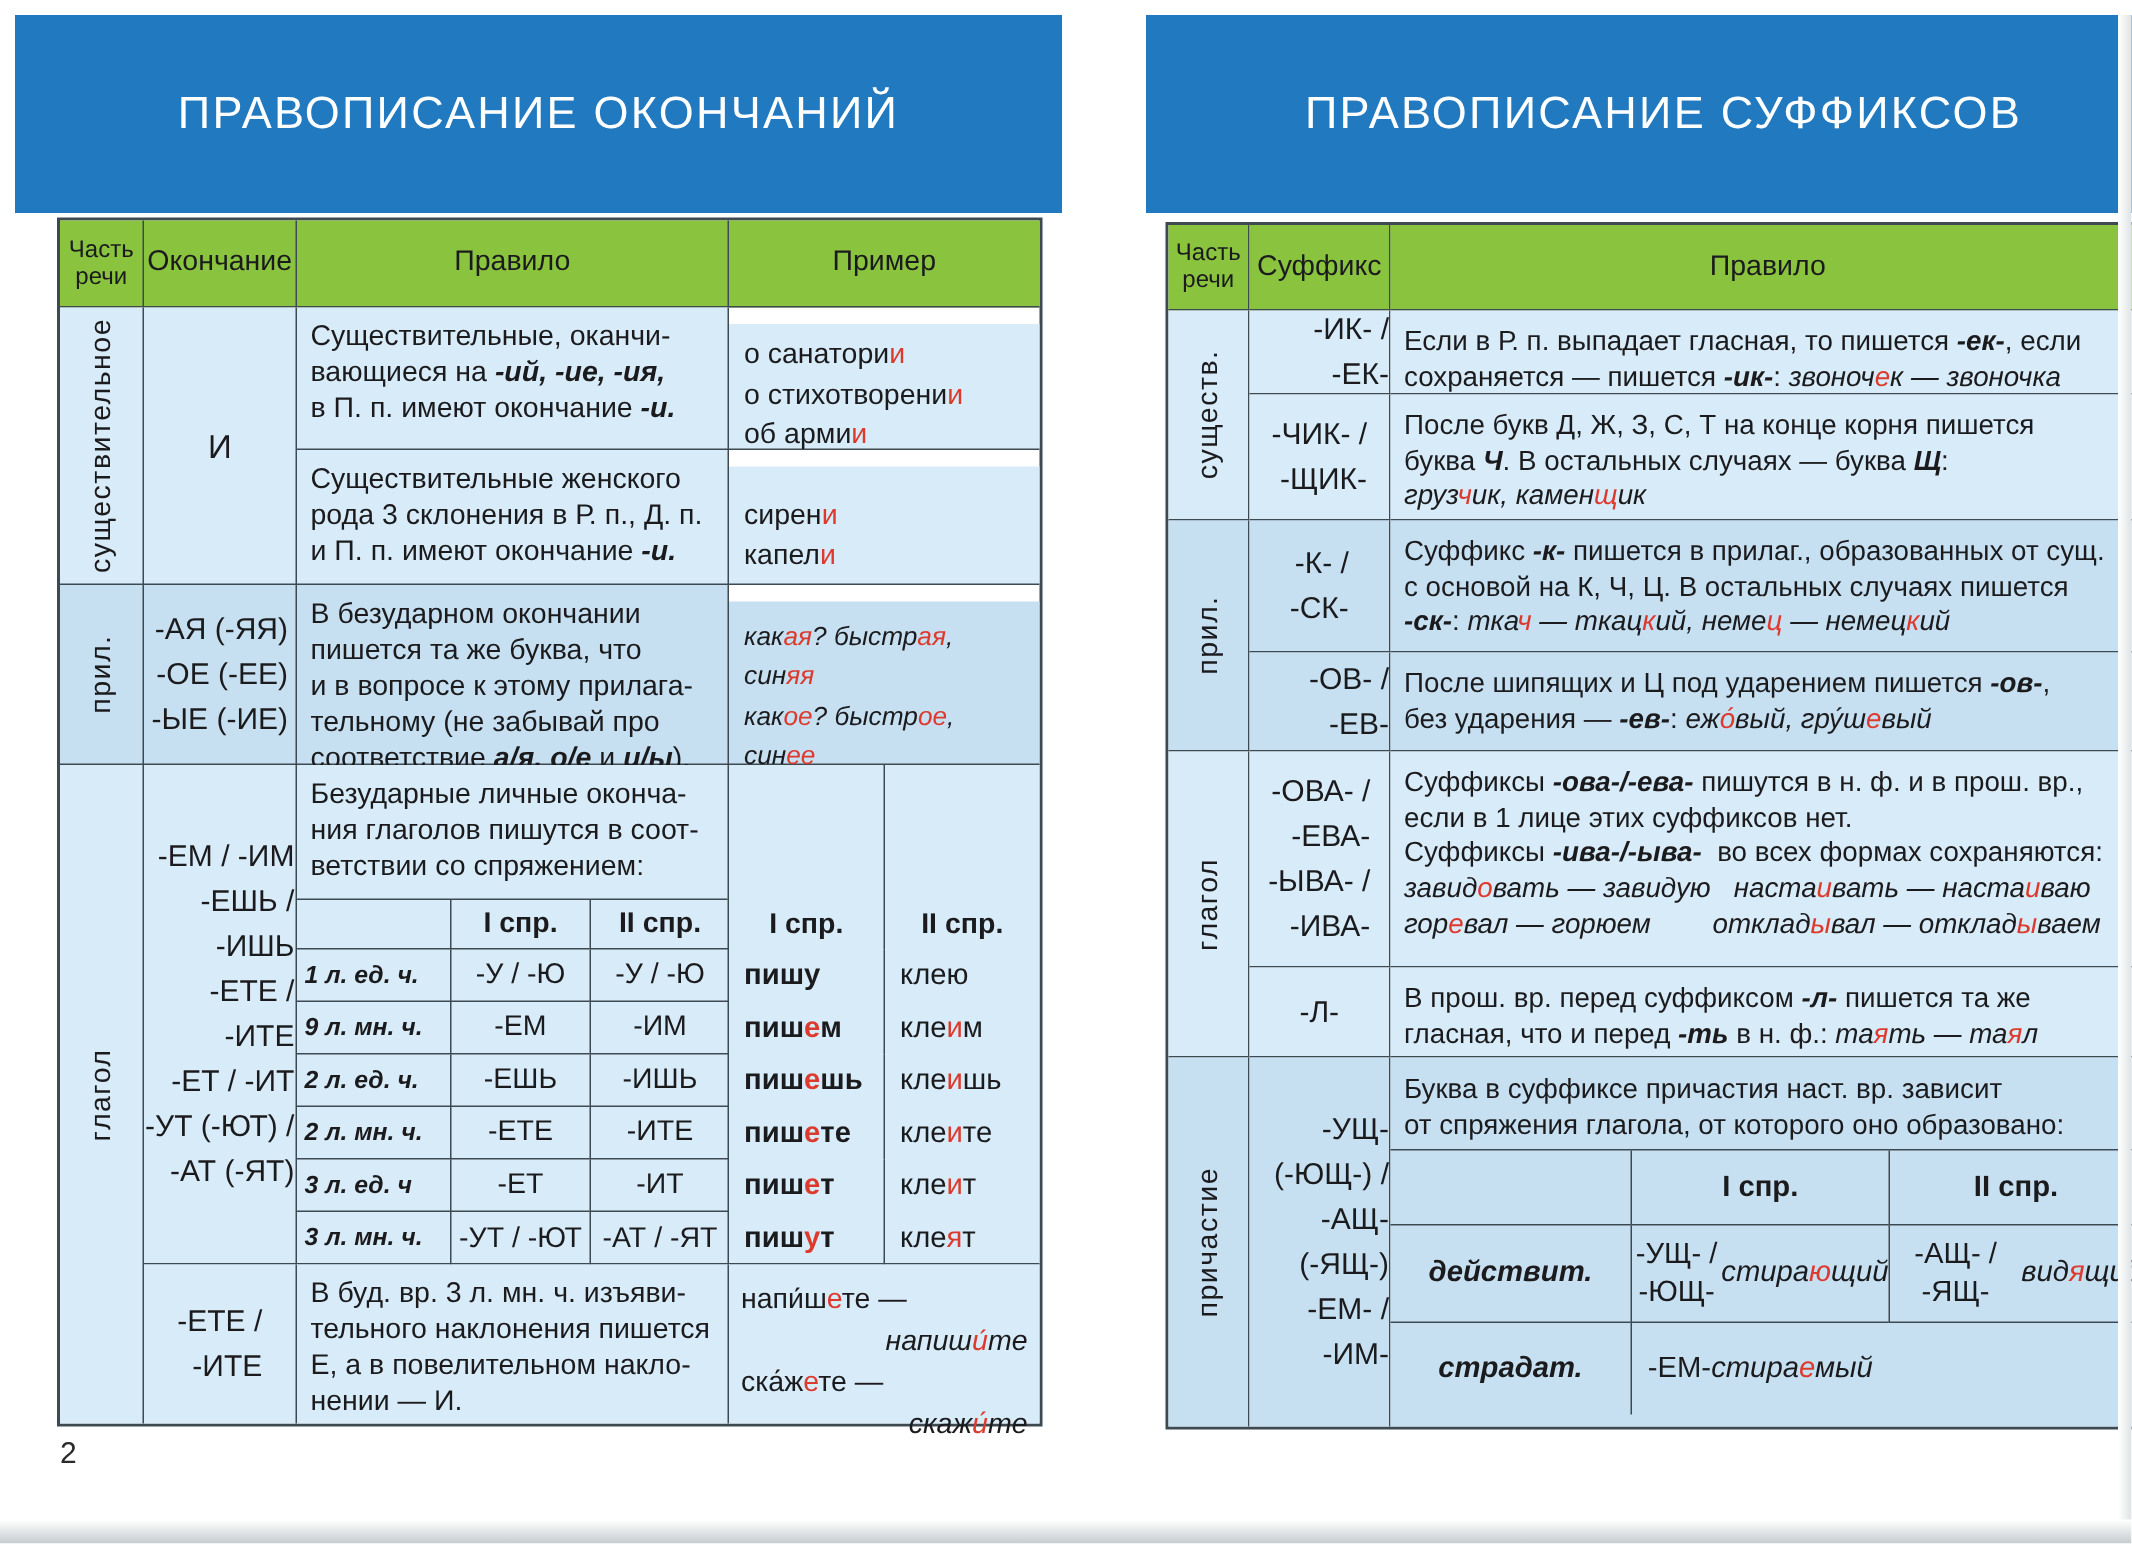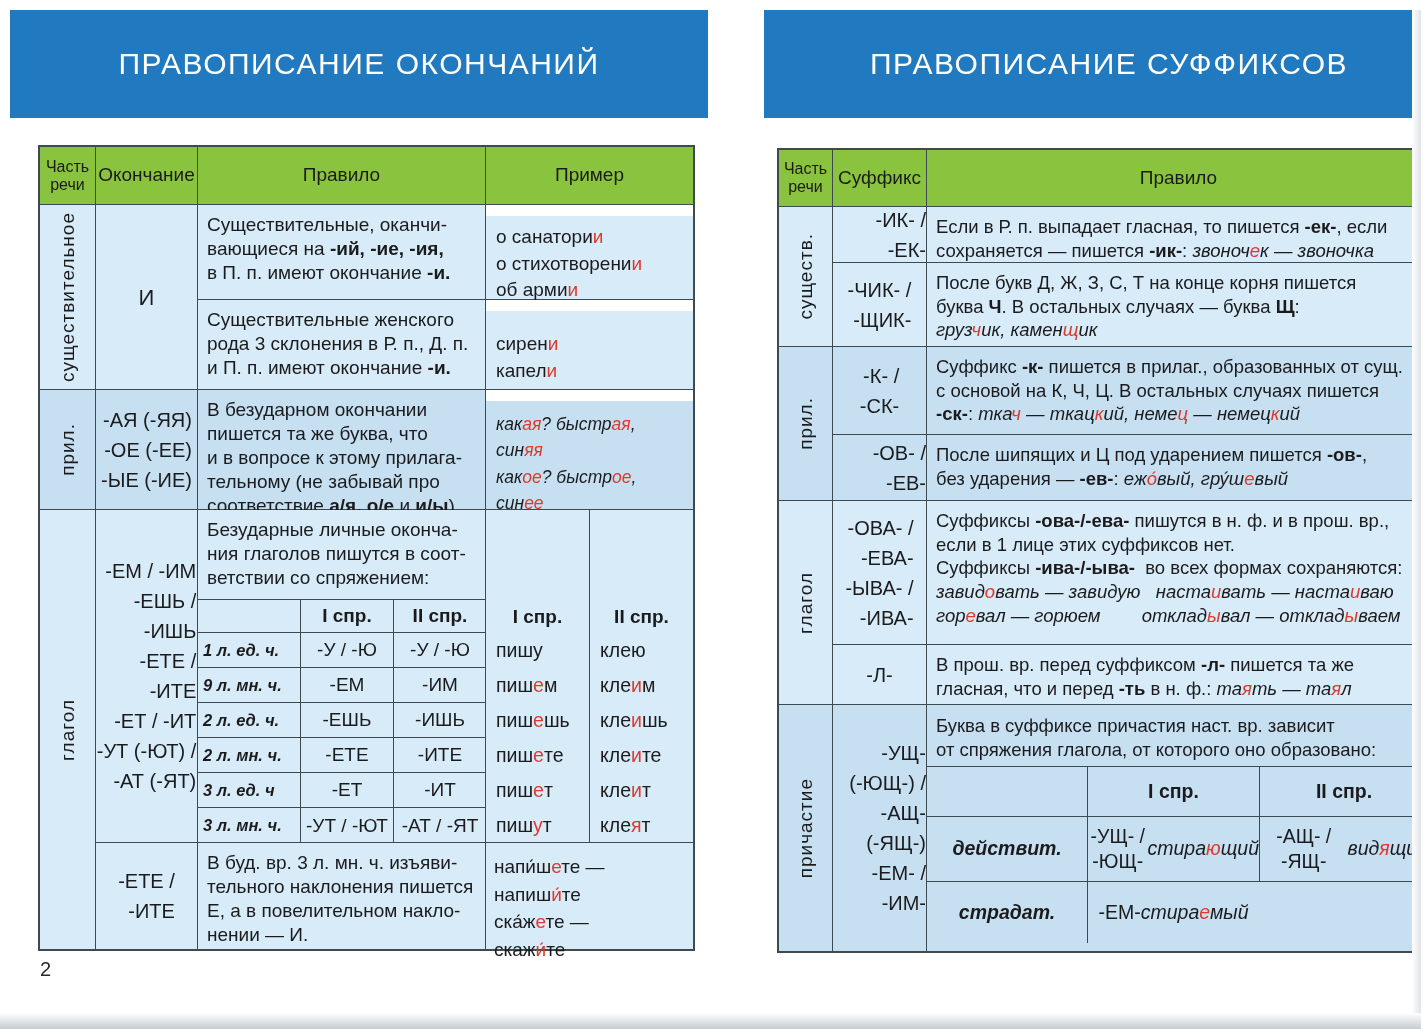--- a/index.html
+++ b/index.html
@@ -9,21 +9,21 @@
   html,body{margin:0;padding:0;}
   body{
     width:1421px;height:1029px;position:relative;background:#ffffff;
     font-family:"Liberation Sans", sans-serif;color:var(--ink);
     overflow:hidden;
   }
   .page{position:absolute;top:10px;height:1005px;background:#fff;}
   .page-left{left:10px;width:698px;}
   .page-right{left:764px;width:690px;}
   .hdr{
-    height:108px;background:var(--blue);display:flex;align-items:center;justify-content:center;
+    height:132px;background:var(--blue);display:flex;align-items:center;justify-content:center;
     color:#fff;font-size:30px;letter-spacing:1.5px;
   }
   .tbl{
     position:absolute;display:grid;border:2px solid var(--border);
     background:#fff;box-sizing:border-box;
   }
   .tbl-left{
     left:28px;top:135px;
     grid-template-columns:56px 102px 288px 207px;
     grid-template-rows:58px 95px 90px 120px 333px 106px;
@@ -54,41 +54,41 @@
   .intro{height:90px;border-bottom:1px solid var(--border);box-sizing:border-box;
          padding:8px 9px;font-size:19px;line-height:1.26;white-space:pre-wrap;}
   .conj{display:grid;grid-template-columns:102px 93px 93px;grid-template-rows:33px repeat(6,35px);}
   .conj>div{border-bottom:1px solid var(--border);box-sizing:border-box;display:flex;align-items:center;}
   .conj>div.cl2,.conj>div.cl3{border-left:1px solid var(--border);justify-content:center;font-size:19px;}
   .conj>div.lastrow{border-bottom:none;}
   .conj .chead{font-weight:bold;font-size:19px;}
   .conj .clabel{font-weight:bold;font-style:italic;font-size:16.5px;padding-left:5px;}
   .exgrid{display:grid;grid-template-columns:104px 103px;grid-template-rows:90px 33px repeat(6,35px);height:100%;}
   .exgrid>div{box-sizing:border-box;display:flex;align-items:center;padding-left:10px;font-size:19.5px;}
-  .exgrid>div.divr{border-right:1px solid var(--border);}
+  .exgrid>div.divr{border-right:1px solid var(--border);font-weight:bold;}
   .exgrid>div.ehead{font-weight:bold;justify-content:center;padding-left:0;font-size:19px;}
   .exlines{padding:10px 8px;font-size:19px;line-height:1.45;}
   .exline{white-space:pre-wrap;}
-  .exline.right{text-align:left;}
+  .exline.right{text-align:right;font-style:italic;}
   .pintro{height:62px;border-bottom:1px solid var(--border);box-sizing:border-box;
           padding:9px 9px;font-size:18.5px;line-height:1.3;white-space:pre-wrap;}
   .pconj{display:grid;grid-template-columns:160px 172px 169px;grid-template-rows:50px 65px 61px;}
   .pconj>div{box-sizing:border-box;display:flex;align-items:center;justify-content:center;
              text-align:center;font-size:19.5px;line-height:1.3;white-space:pre-wrap;}
   .pconj>div.pb{border-bottom:1px solid var(--border);}
   .pconj>div.pl{border-left:1px solid var(--border);}
   .pconj .plabel{font-weight:bold;font-style:italic;font-size:19.5px;}
   .pagenum{position:absolute;top:948px;font-size:20px;color:#2a2a2a;}
   .pagenum-left{left:30px;}
   .pagenum-right{right:18px;}
   .scan-bottom{position:absolute;left:0;top:1013px;width:1421px;height:16px;
                background:linear-gradient(#ffffff,#c6cccf);}
   .scan-right{position:absolute;left:1412px;top:10px;width:9px;height:1003px;
               background:linear-gradient(90deg,#ffffff,#dfe3e5);}
-  b{font-weight:bold;} i{font-style:italic;}
+  b{font-weight:bold;font-style:italic;} i{font-style:italic;}
 </style>
 </head>
 <body>
 
 <div class="page page-left">
   <div class="hdr">ПРАВОПИСАНИЕ ОКОНЧАНИЙ</div>
 
   <div class="tbl tbl-left">
 
     <div class="c gh small" style="grid-area:1/1">Часть речи</div>

